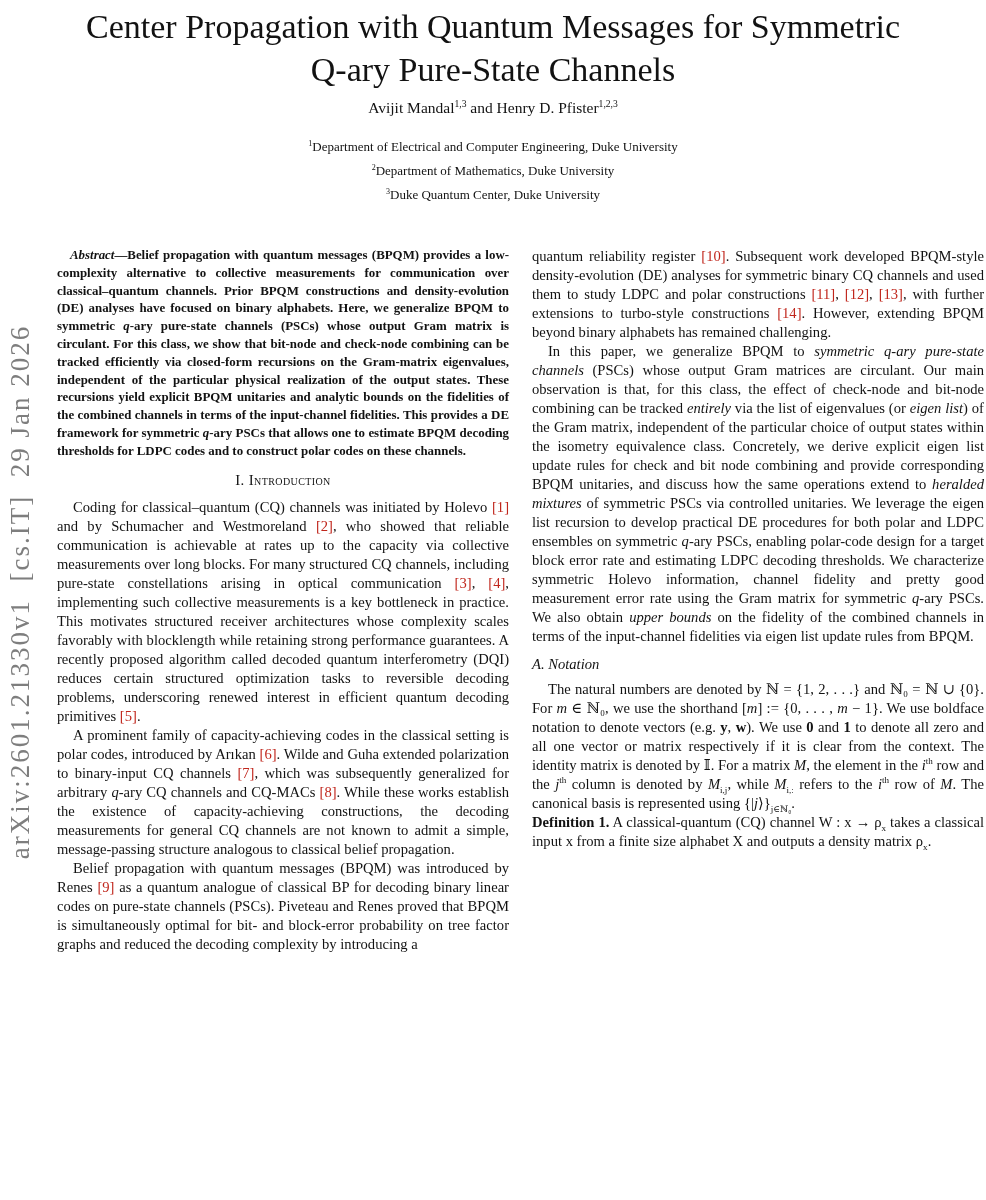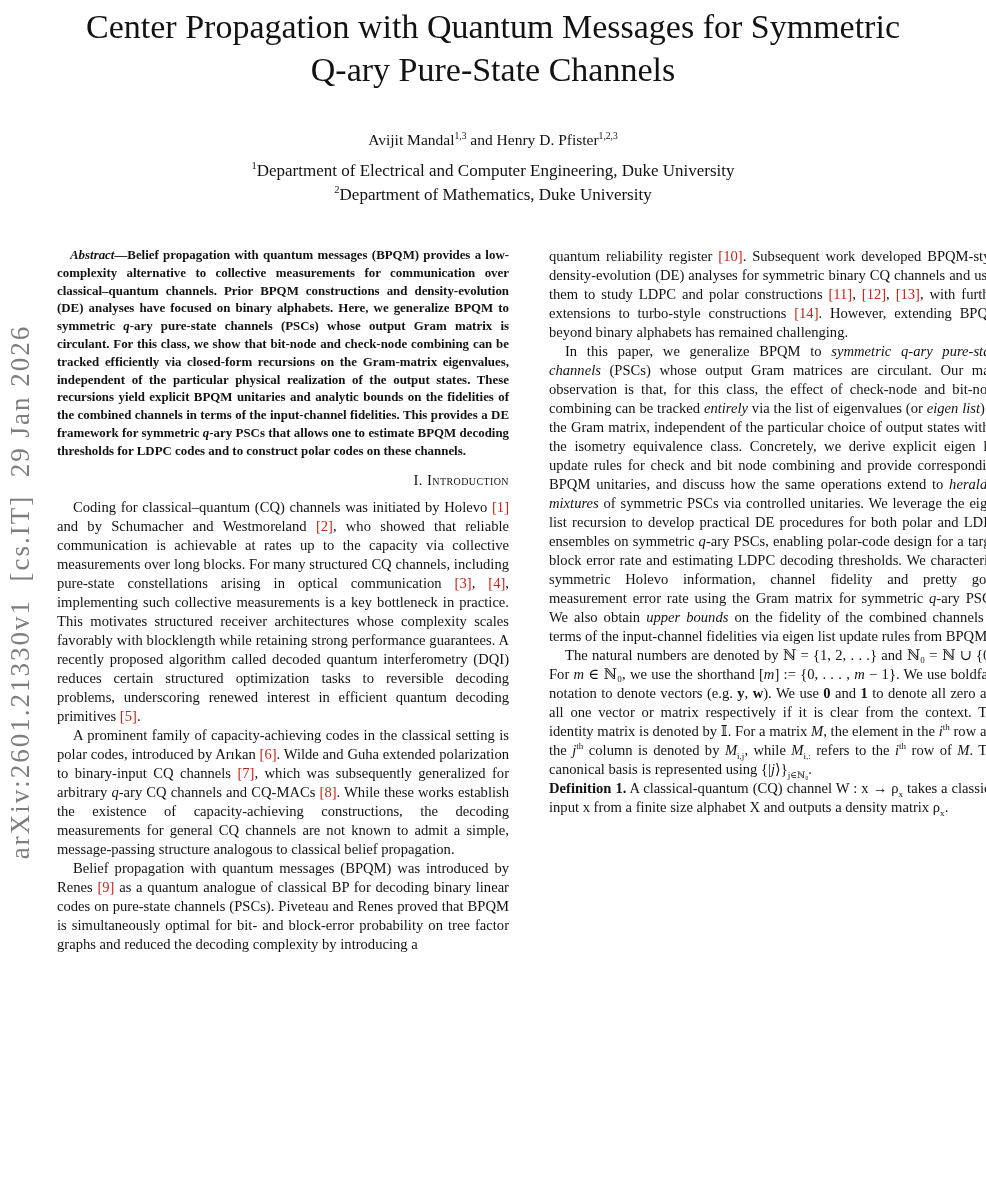--- a/index.html
+++ b/index.html
@@ -28,34 +28,34 @@
   }
   .header { text-align: center; padding-top: 6px; }
   .title {
     font-size: 34px;
     font-weight: 400;
     line-height: 1.25;
     margin: 0 auto;
     max-width: 830px;
   }
   .authors {
-    margin-top: 40px;
+    margin-top: 8px;
     font-size: 15.5px;
   }
   .affiliations {
-    margin-top: 10px;
-    font-size: 17px;
+    margin-top: 18px;
+    font-size: 13px;
     line-height: 24px;
   }
   sup { font-size: 0.62em; vertical-align: super; line-height: 0; }
   sub { font-size: 0.62em; vertical-align: sub; line-height: 0; }
 
   .columns {
     display: flex;
-    gap: 40px;
+    gap: 23px;
     padding-left: 57px;
     padding-right: 18px;
     margin-top: 40px;
     height: 930px;
     overflow: hidden;
   }
   .col {
     width: 452px;
     flex: 0 0 452px;
     font-size: 14.6px;
@@ -64,21 +64,21 @@
   }
   .col p { margin: 0; text-indent: 16px; }
   .col p.noindent { text-indent: 0; }
   .abstract {
     font-size: 12.9px;
     line-height: 17.8px;
     font-weight: bold;
     text-indent: 13px !important;
   }
   .section-heading {
-    text-align: right;
+    text-align: center;
     font-size: 14.8px;
     font-weight: 400;
     font-variant: small-caps;
     letter-spacing: 0.4px;
     margin: 10px 0 8px 0;
   }
   .subsection-heading {
     font-style: italic;
     font-weight: 400;
     font-size: 14.6px;
@@ -94,34 +94,36 @@
 <div class="page">
 
   <div class="watermark">arXiv:2601.21330v1  [cs.IT]  29 Jan 2026</div>
 
   <div class="header">
     <h1 class="title">Center Propagation with Quantum Messages for Symmetric Q-ary Pure-State Channels</h1>
     <div class="authors">Avijit Mandal<sup>1,3</sup> and Henry D. Pfister<sup>1,2,3</sup></div>
     <div class="affiliations">
       <div><sup>1</sup>Department of Electrical and Computer Engineering, Duke University</div>
       <div><sup>2</sup>Department of Mathematics, Duke University</div>
+      <div><sup>3</sup>Duke Quantum Center, Duke University</div>
     </div>
   </div>
 
   <div class="columns">
 
     <div class="col">
       <p class="abstract"><i>Abstract</i>—Belief propagation with quantum messages (BPQM) provides a low-complexity alternative to collective measurements for communication over classical–quantum channels. Prior BPQM constructions and density-evolution (DE) analyses have focused on binary alphabets. Here, we generalize BPQM to symmetric <i>q</i>-ary pure-state channels (PSCs) whose output Gram matrix is circulant. For this class, we show that bit-node and check-node combining can be tracked efficiently via closed-form recursions on the Gram-matrix eigenvalues, independent of the particular physical realization of the output states. These recursions yield explicit BPQM unitaries and analytic bounds on the fidelities of the combined channels in terms of the input-channel fidelities. This provides a DE framework for symmetric <i>q</i>-ary PSCs that allows one to estimate BPQM decoding thresholds for LDPC codes and to construct polar codes on these channels.</p>
       <h2 class="section-heading">I. Introduction</h2>
       <p>Coding for classical–quantum (CQ) channels was initiated by Holevo <span class="cite">[1]</span> and by Schumacher and Westmoreland <span class="cite">[2]</span>, who showed that reliable communication is achievable at rates up to the capacity via collective measurements over long blocks. For many structured CQ channels, including pure-state constellations arising in optical communication <span class="cite">[3]</span>, <span class="cite">[4]</span>, implementing such collective measurements is a key bottleneck in practice. This motivates structured receiver architectures whose complexity scales favorably with blocklength while retaining strong performance guarantees. A recently proposed algorithm called decoded quantum interferometry (DQI) reduces certain structured optimization tasks to reversible decoding problems, underscoring renewed interest in efficient quantum decoding primitives <span class="cite">[5]</span>.</p>
       <p>A prominent family of capacity-achieving codes in the classical setting is polar codes, introduced by Arıkan <span class="cite">[6]</span>. Wilde and Guha extended polarization to binary-input CQ channels <span class="cite">[7]</span>, which was subsequently generalized for arbitrary <i>q</i>-ary CQ channels and CQ-MACs <span class="cite">[8]</span>. While these works establish the existence of capacity-achieving constructions, the decoding measurements for general CQ channels are not known to admit a simple, message-passing structure analogous to classical belief propagation.</p>
       <p>Belief propagation with quantum messages (BPQM) was introduced by Renes <span class="cite">[9]</span> as a quantum analogue of classical BP for decoding binary linear codes on pure-state channels (PSCs). Piveteau and Renes proved that BPQM is simultaneously optimal for bit- and block-error probability on tree factor graphs and reduced the decoding complexity by introducing a</p>
     </div>
 
     <div class="col">
       <p class="noindent">quantum reliability register <span class="cite">[10]</span>. Subsequent work developed BPQM-style density-evolution (DE) analyses for symmetric binary CQ channels and used them to study LDPC and polar constructions <span class="cite">[11]</span>, <span class="cite">[12]</span>, <span class="cite">[13]</span>, with further extensions to turbo-style constructions <span class="cite">[14]</span>. However, extending BPQM beyond binary alphabets has remained challenging.</p>
       <p>In this paper, we generalize BPQM to <i>symmetric q-ary pure-state channels</i> (PSCs) whose output Gram matrices are circulant. Our main observation is that, for this class, the effect of check-node and bit-node combining can be tracked <i>entirely</i> via the list of eigenvalues (or <i>eigen list</i>) of the Gram matrix, independent of the particular choice of output states within the isometry equivalence class. Concretely, we derive explicit eigen list update rules for check and bit node combining and provide corresponding BPQM unitaries, and discuss how the same operations extend to <i>heralded mixtures</i> of symmetric PSCs via controlled unitaries. We leverage the eigen list recursion to develop practical DE procedures for both polar and LDPC ensembles on symmetric <i>q</i>-ary PSCs, enabling polar-code design for a target block error rate and estimating LDPC decoding thresholds. We characterize symmetric Holevo information, channel fidelity and pretty good measurement error rate using the Gram matrix for symmetric <i>q</i>-ary PSCs. We also obtain <i>upper bounds</i> on the fidelity of the combined channels in terms of the input-channel fidelities via eigen list update rules from BPQM.</p>
+      <h3 class="subsection-heading">A. Notation</h3>
       <p>The natural numbers are denoted by ℕ = {1, 2, . . .} and ℕ₀ = ℕ ∪ {0}. For <i>m</i> ∈ ℕ₀, we use the shorthand [<i>m</i>] := {0, . . . , <i>m</i> − 1}. We use boldface notation to denote vectors (e.g. <b>y</b>, <b>w</b>). We use <b>0</b> and <b>1</b> to denote all zero and all one vector or matrix respectively if it is clear from the context. The identity matrix is denoted by 𝕀. For a matrix <i>M</i>, the element in the <i>i</i><sup>th</sup> row and the <i>j</i><sup>th</sup> column is denoted by <i>M</i><sub>i,j</sub>, while <i>M</i><sub>i,:</sub> refers to the <i>i</i><sup>th</sup> row of <i>M</i>. The canonical basis is represented using {|<i>j</i>⟩}<sub>j∈ℕ₀</sub>.</p>
       <p class="definition"><b>Definition 1.</b> A classical-quantum (CQ) channel W : x → ρ<sub>x</sub> takes a classical input x from a finite size alphabet X and outputs a density matrix ρ<sub>x</sub>.</p>
     </div>
 
   </div>
 </div>
 
 </body></html>

